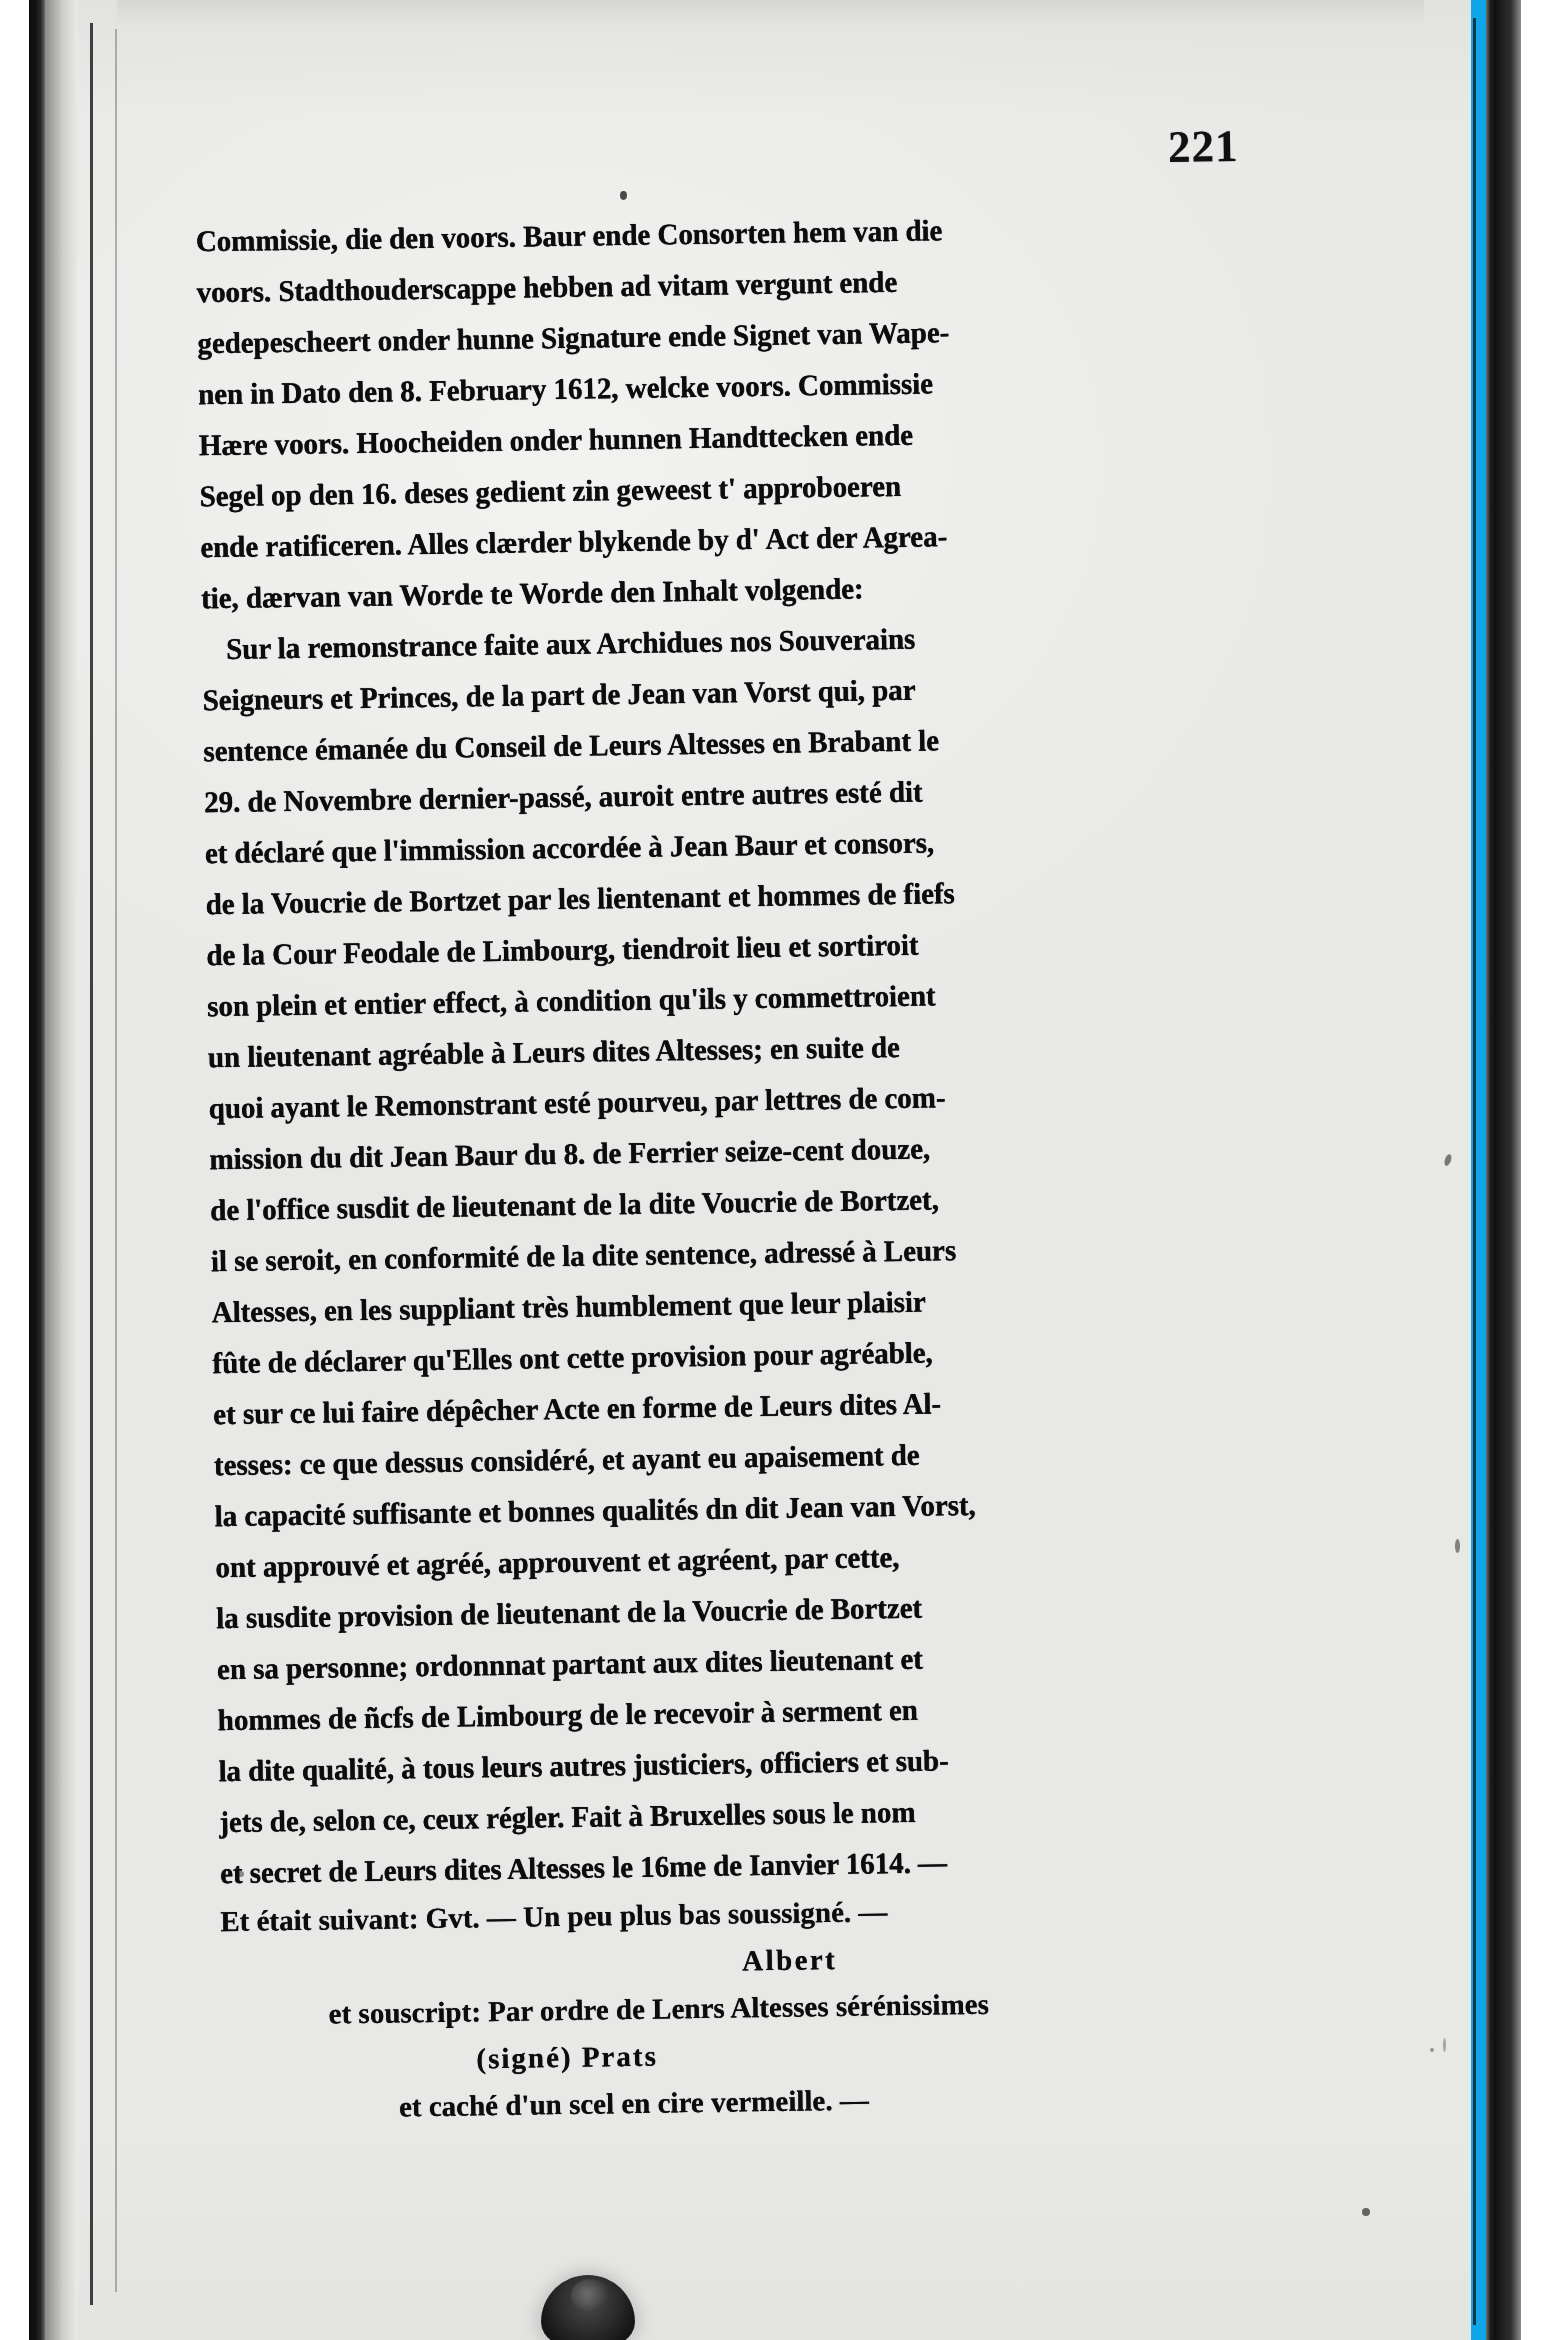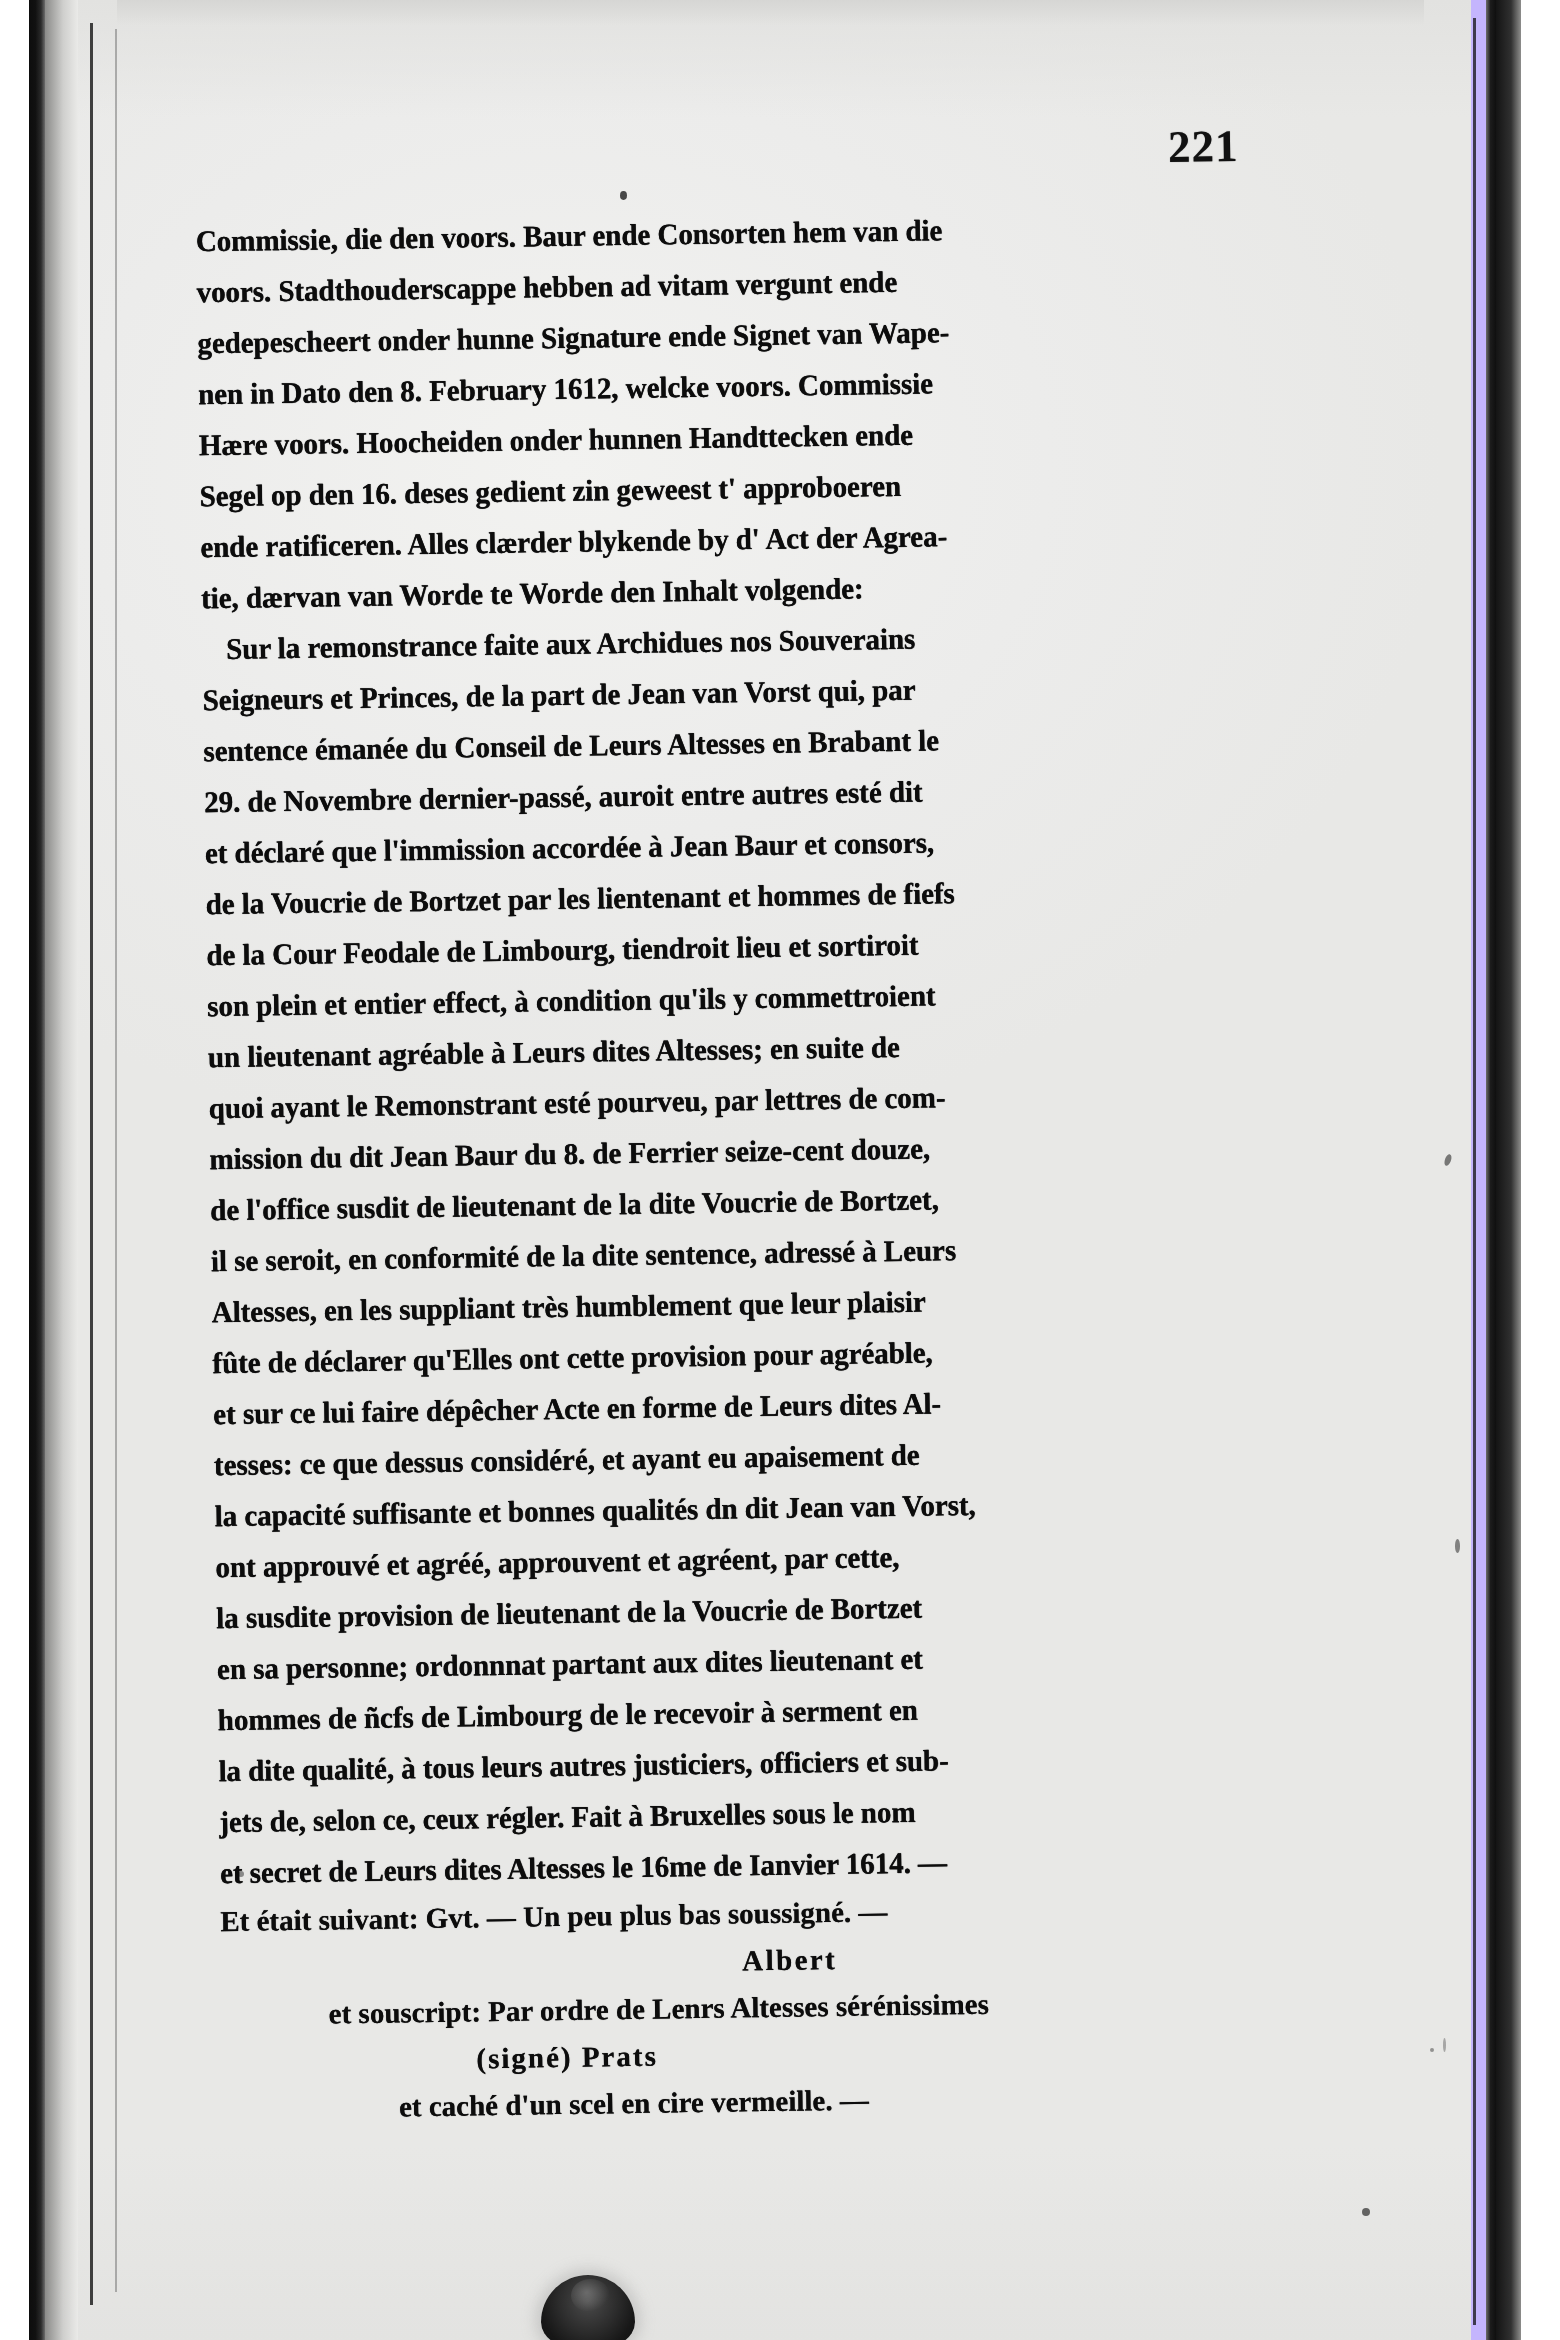--- a/index.html
+++ b/index.html
@@ -7,21 +7,21 @@
     margin: 0;
     padding: 0;
     background: #ffffff;
   }
 
   #page {
     position: relative;
     width: 1560px;
     height: 2341px;
     overflow: hidden;
-    background: #c4b5fd;
+    background: #0ea5e9;
     font-family: "Liberation Serif", "DejaVu Serif", serif;
   }
 
   
   .paper {
     position: absolute;
     left: 76px;
     top: 0;
     width: 1395px;
     height: 2341px;

